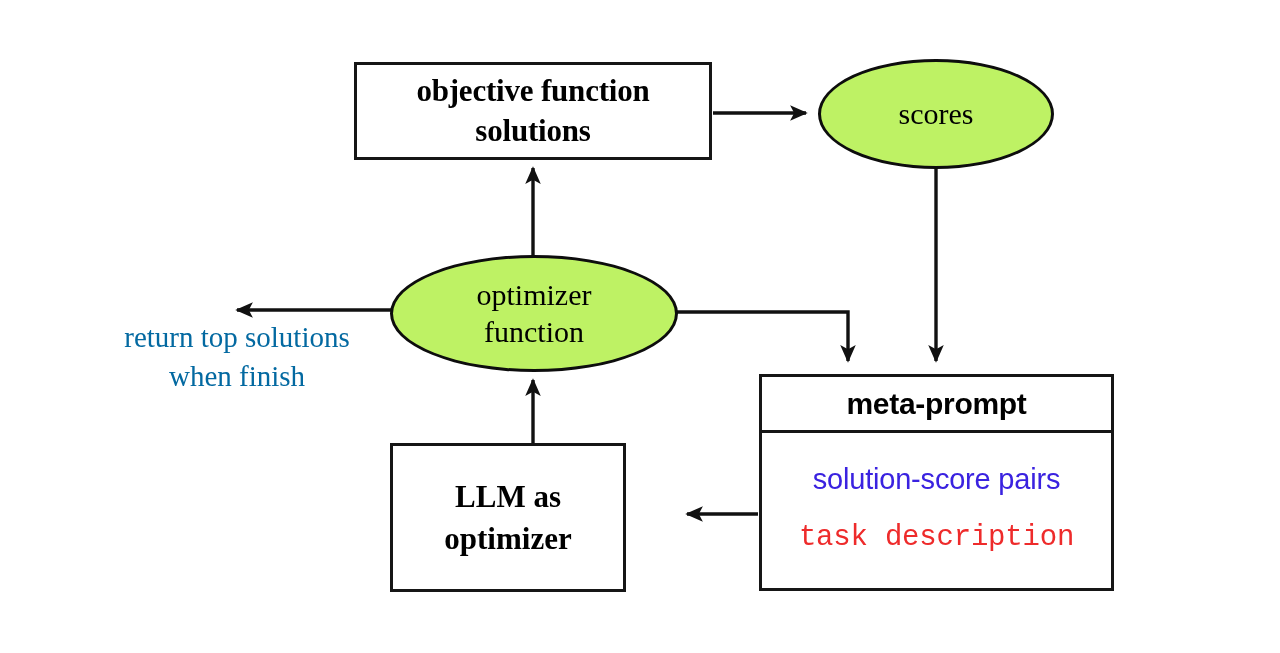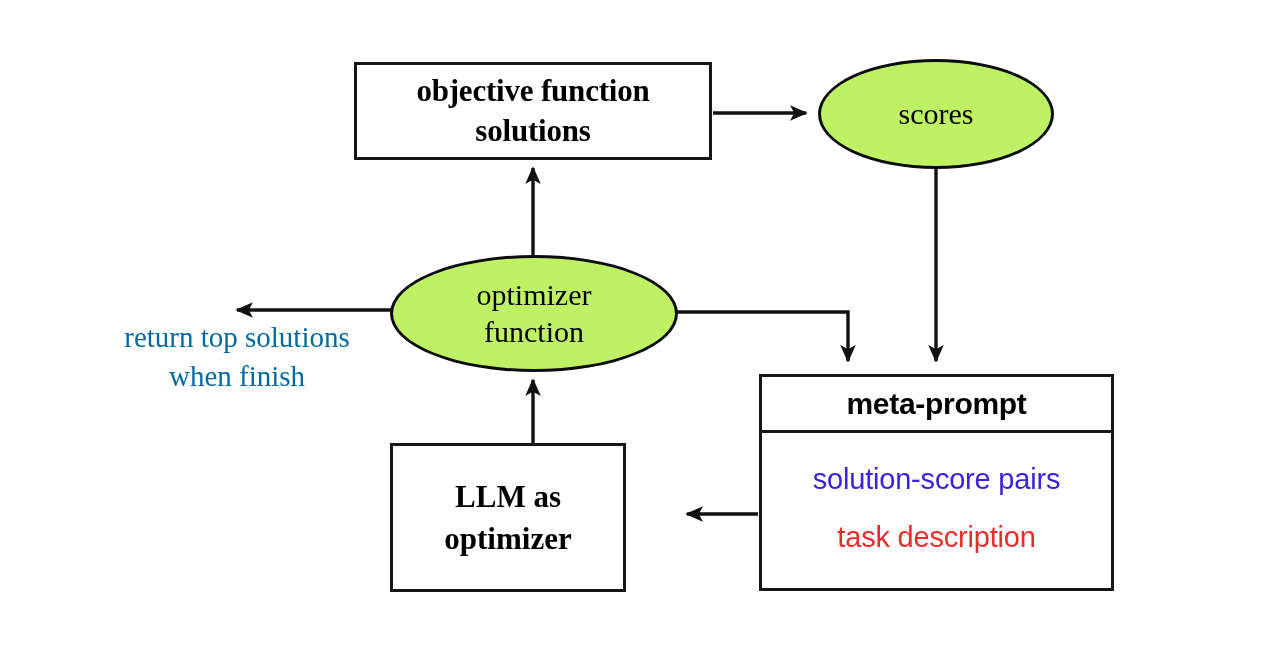--- a/index.html
+++ b/index.html
@@ -210,17 +210,17 @@
 
   <div class="node rect-box" id="llm-optimizer">
     <span class="line">LLM as</span>
     <span class="line">optimizer</span>
   </div>
 
   <div id="meta-prompt-box">
     <div id="meta-prompt-header">meta-prompt</div>
     <div id="meta-prompt-body">
       <span class="meta-line" style="color: rgb(58, 34, 224);">solution-score pairs</span>
-      <span class="meta-line" style="color: rgb(238, 43, 43);">task description</span>
+      <span class="meta-line" style="color: rgb(238, 43, 43); font-family: Liberation Mono, monospace;">task description</span>
     </div>
   </div>
 
 </div>
 
 </body></html>

